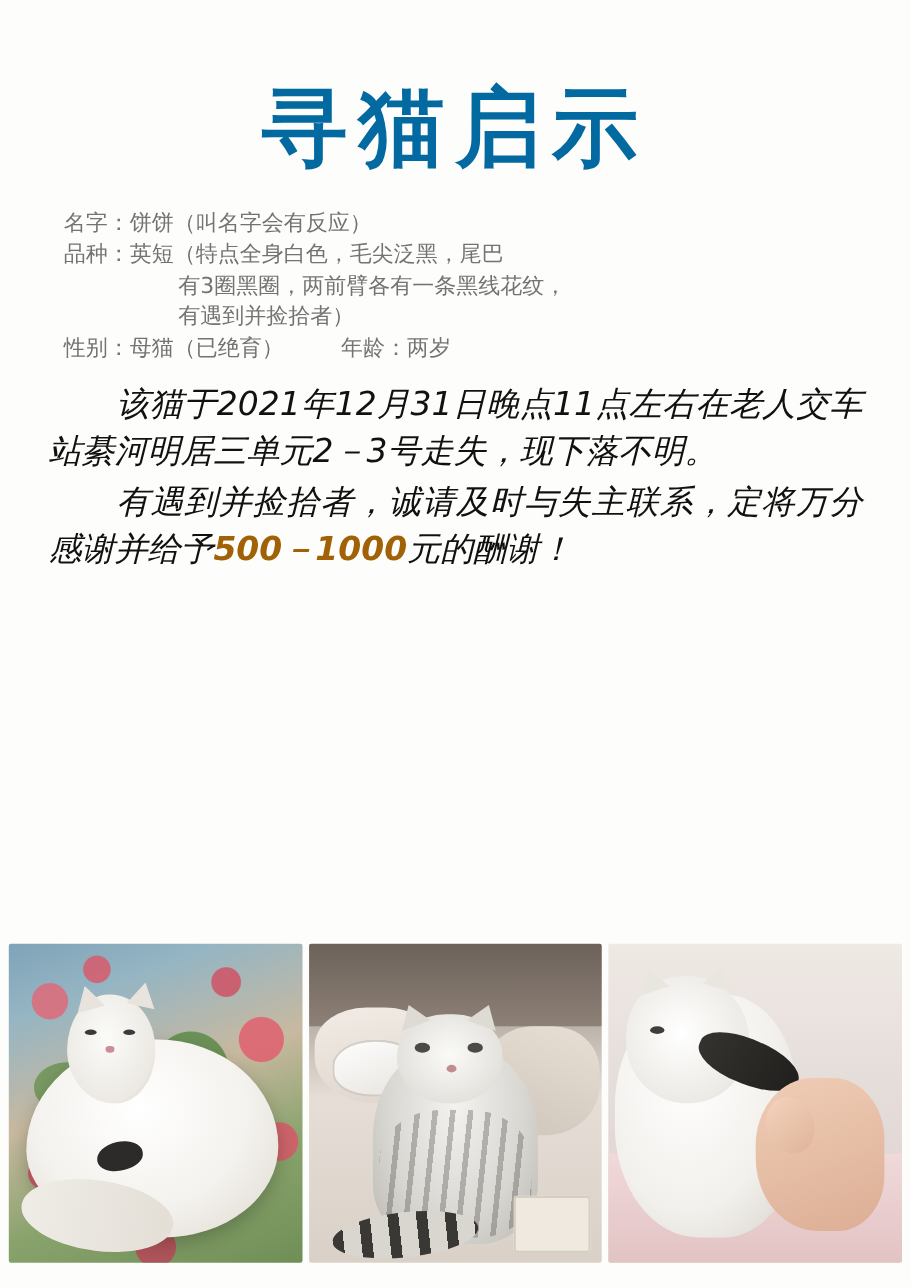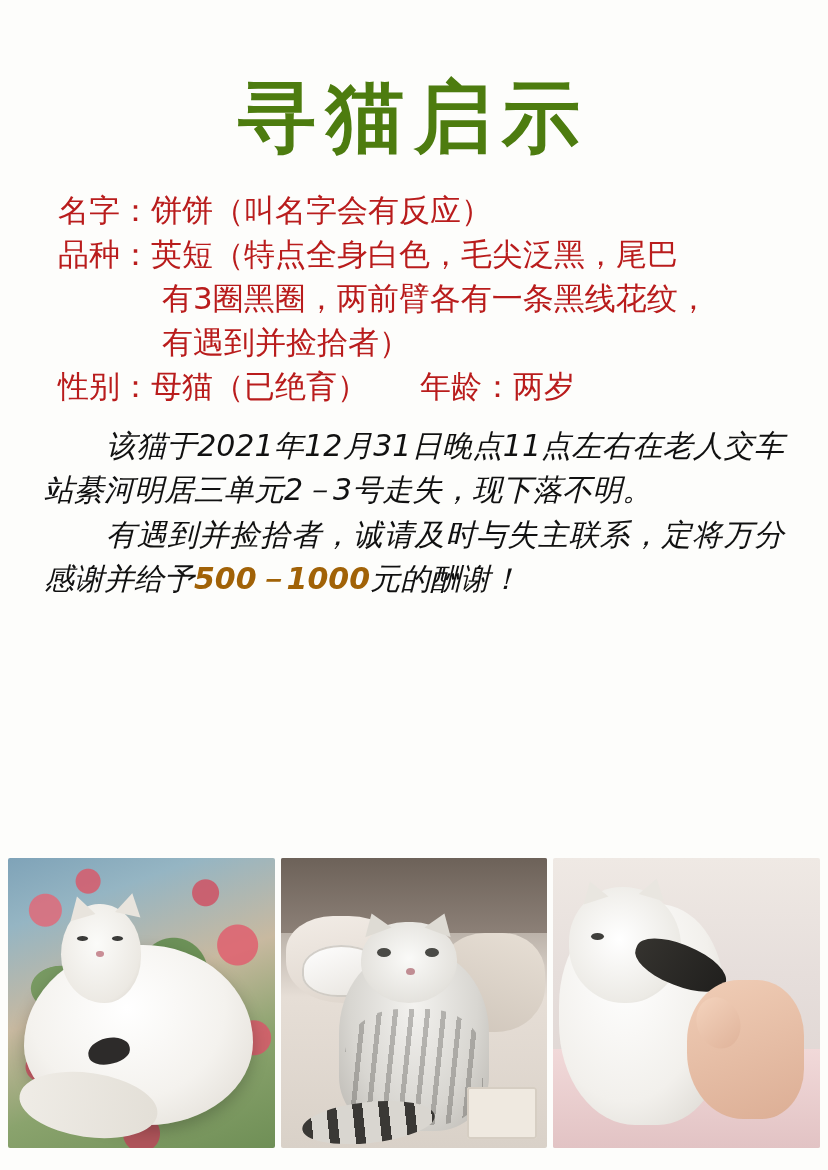--- a/index.html
+++ b/index.html
@@ -24,28 +24,28 @@
     padding: 0;
   }
   .title {
     text-align: center;
     font-size: 78px;
     font-weight: 800;
     letter-spacing: 10px;
     line-height: 1.0;
     padding-top: 78px;
     padding-bottom: 20px;
-    color: #4d7c0f;
+    color: #0369a1;
     font-family: "DejaVu Sans", "Liberation Sans", sans-serif;
   }
   .info {
     padding: 12px 58px 0 58px;
-    font-size: 31px;
+    font-size: 20px;
     line-height: 1.42;
-    color: #b91c1c;
+    color: #737373;
   }
   .info-row {
     display: block;
     white-space: nowrap;
   }
   .info-row.indent1 { padding-left: 104px; }
   .info-sep { display: inline-block; width: 52px; }
 
   .body-text {
     padding: 16px 44px 0 44px;

